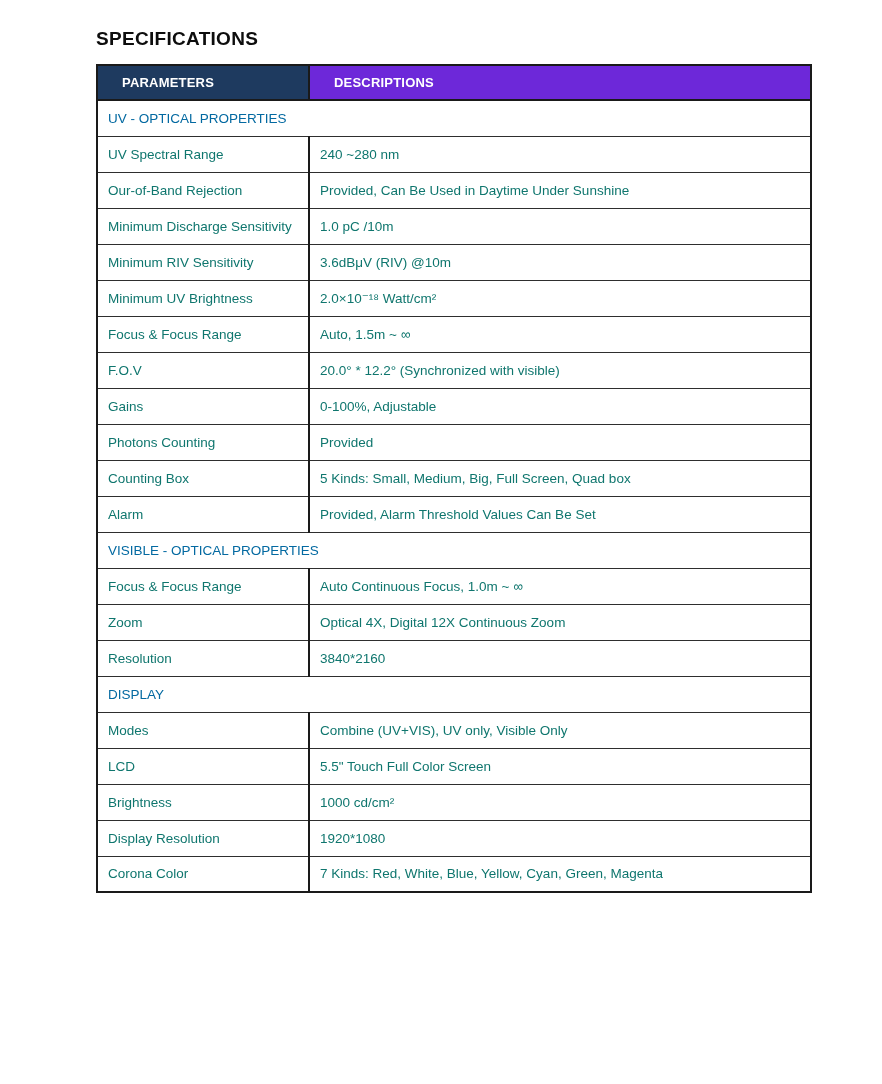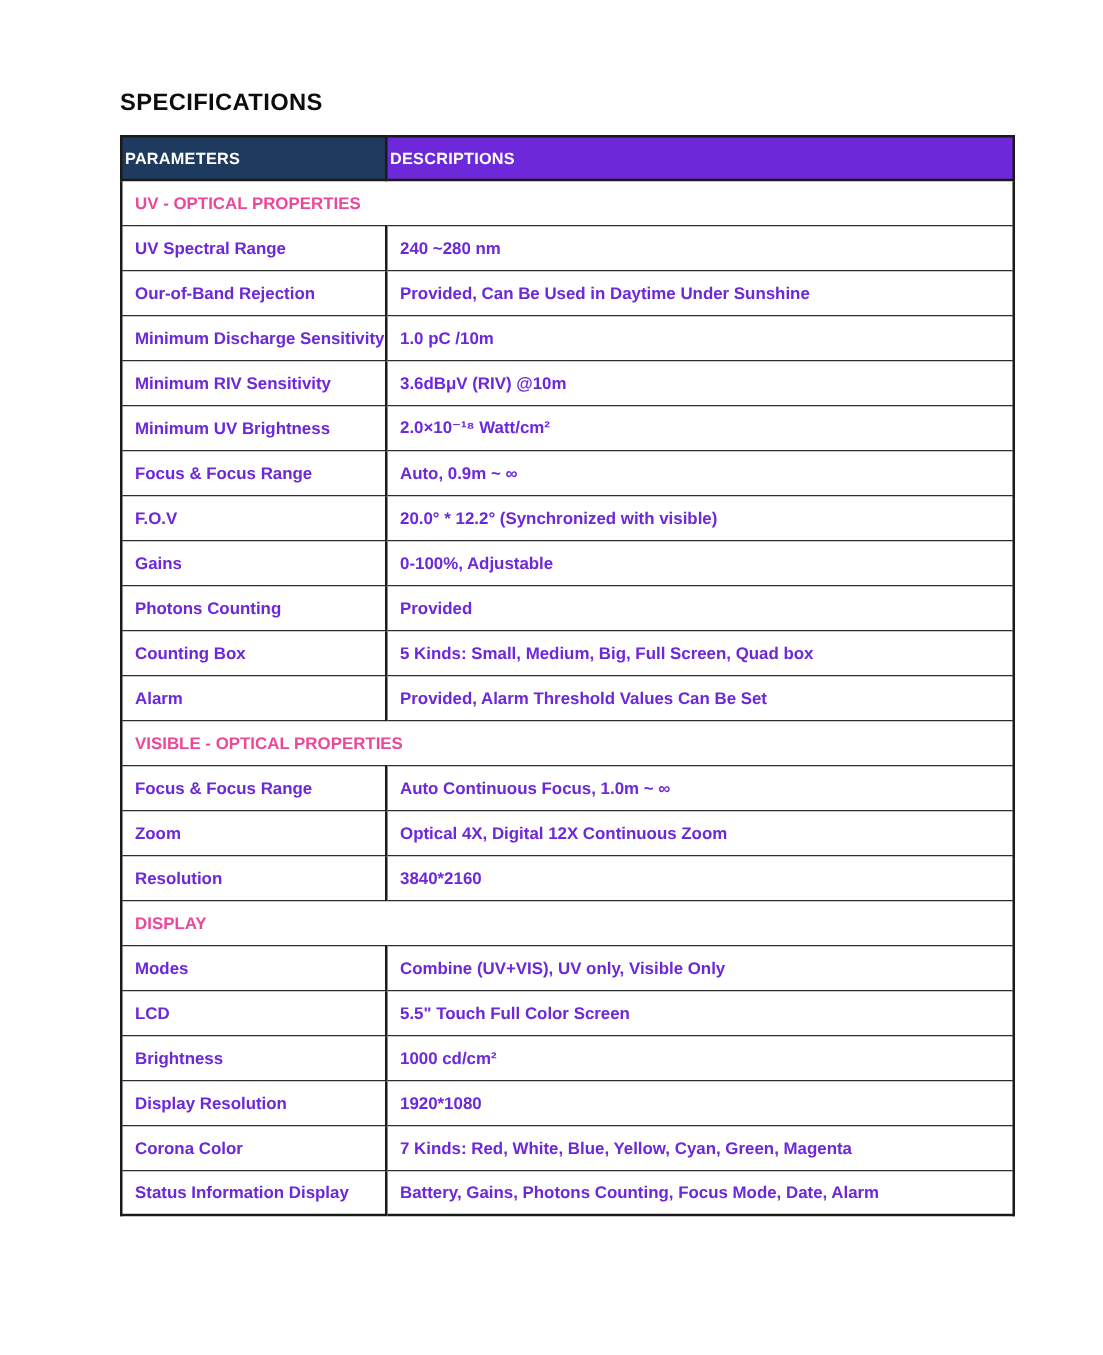--- a/index.html
+++ b/index.html
@@ -8,67 +8,65 @@
     padding: 0;
     background: #ffffff;
     width: 882px;
     height: 1084px;
     font-family: "Liberation Sans", "DejaVu Sans", sans-serif;
     color: #111111;
   }
   .doc {
     padding: 28px 0 0 96px;
     width: 764px;
-    margin-top: 44px;
   }
   .doc-title {
     margin: 0 0 14px 0;
     font-size: 19px;
     font-weight: bold;
     letter-spacing: 0.3px;
     color: #0d0d0d;
   }
   table.spec-table {
     border-collapse: collapse;
     table-layout: fixed;
     width: 714px;
     border: 2px solid #1a1a1a;
   }
   col.c-param { width: 212px; }
   col.c-desc  { width: 502px; }
   .spec-table th {
     height: 35px;
-    padding: 0 2px;
+    padding: 0 24px;
     text-align: left;
     vertical-align: middle;
     font-size: 13px;
     font-weight: bold;
     letter-spacing: 0.2px;
     border: 2px solid #1a1a1a;
     background: #1e3a5f;
     color: #ffffff;
   }
   .spec-table td {
     height: 36px;
     padding: 0 10px;
     vertical-align: middle;
     font-size: 13.5px;
     border: 1px solid #2e2e2e;
     background: #ffffff;
-    color: #6d28d9;
+    color: #0f766e;
     white-space: nowrap;
     overflow: hidden;
-    font-weight: bold;
   }
   .spec-table td.param-cell {
     border-right: 2px solid #1a1a1a;
   }
   .spec-table tr.section-row td {
-    font-weight: bold;
-    color: #ec4899;
+    font-weight: normal;
+    color: #0369a1;
   }
 </style>
 </head>
 <body>
 
 <div class="doc">
   <h1 class="doc-title">SPECIFICATIONS</h1>
 
   <table class="spec-table">
     <colgroup>
@@ -100,21 +98,21 @@
         <tr class="data-row">
           <td class="param-cell">Minimum RIV Sensitivity</td>
           <td class="desc-cell">3.6dBμV (RIV) @10m</td>
         </tr>
         <tr class="data-row">
           <td class="param-cell">Minimum UV Brightness</td>
           <td class="desc-cell">2.0×10⁻¹⁸ Watt/cm²</td>
         </tr>
         <tr class="data-row">
           <td class="param-cell">Focus &amp; Focus Range</td>
-          <td class="desc-cell">Auto, 0.9m ~ ∞</td>
+          <td class="desc-cell">Auto, 1.5m ~ ∞</td>
         </tr>
         <tr class="data-row">
           <td class="param-cell">F.O.V</td>
           <td class="desc-cell">20.0° * 12.2° (Synchronized with visible)</td>
         </tr>
         <tr class="data-row">
           <td class="param-cell">Gains</td>
           <td class="desc-cell">0-100%, Adjustable</td>
         </tr>
         <tr class="data-row">
@@ -160,19 +158,15 @@
           <td class="desc-cell">1000 cd/cm²</td>
         </tr>
         <tr class="data-row">
           <td class="param-cell">Display Resolution</td>
           <td class="desc-cell">1920*1080</td>
         </tr>
         <tr class="data-row">
           <td class="param-cell">Corona Color</td>
           <td class="desc-cell">7 Kinds: Red, White, Blue, Yellow, Cyan, Green, Magenta</td>
         </tr>
-        <tr class="data-row">
-          <td class="param-cell">Status Information Display</td>
-          <td class="desc-cell">Battery, Gains, Photons Counting, Focus Mode, Date, Alarm</td>
-        </tr>
       </tbody>
   </table>
 </div>
 
 </body></html>

